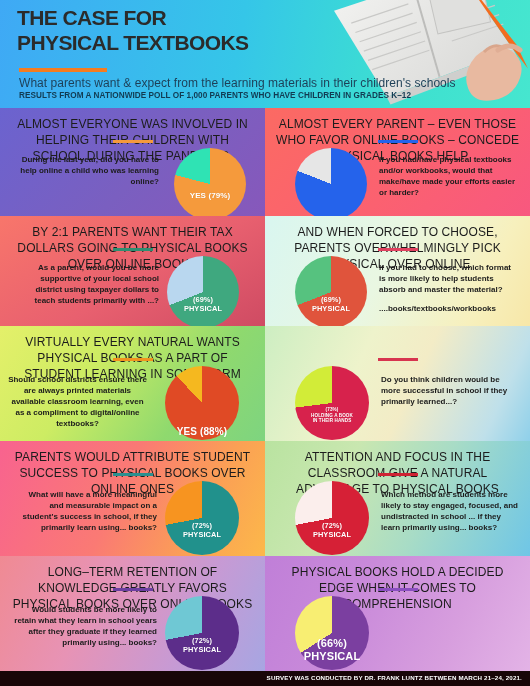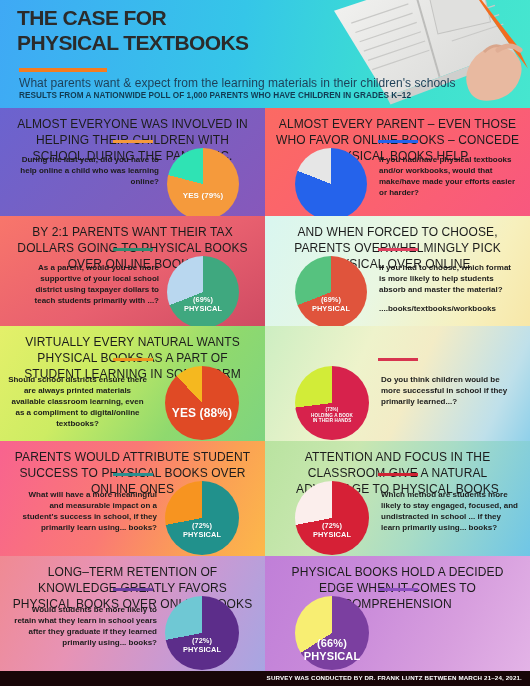--- a/index.html
+++ b/index.html
@@ -128,21 +128,21 @@
     </div>
     <div class="hdr-rule"></div>
     <div class="hdr-sub">What parents want &amp; expect from the learning materials in their children's schools</div>
     <div class="hdr-sub2">RESULTS FROM A NATIONWIDE POLL OF 1,000 PARENTS WHO HAVE CHILDREN IN GRADES K–12</div>
   </div>
 
   <div class="grid" id="grid">
       <div class="panel" style="left: 0px; top: 0px; height: 108px; background: linear-gradient(135deg, rgb(107, 99, 207) 0%, rgb(122, 95, 192) 55%, rgb(135, 88, 187) 100%);">
         <div class="p-title">ALMOST EVERYONE WAS INVOLVED IN HELPING THEIR CHILDREN WITH SCHOOL DURING THE PANDEMIC.</div>
         <div class="p-rule" style="top: 32px; background: rgb(245, 154, 60);"></div>
-        <div class="pie-wrap" style="left: 167px; top: 40px; width: 72px; height: 72px;">
+        <div class="pie-wrap" style="left: 174px; top: 40px; width: 72px; height: 72px;">
           <div class="pie" style="background: conic-gradient(rgb(245, 154, 60) 0deg, rgb(245, 154, 60) 284.4deg, rgb(47, 227, 180) 284.4deg, rgb(47, 227, 180) 360deg);"></div>
           <div class="pie-label" style="font-size: 8px; top: 43.2px;">
             <div>YES (79%)</div>
           </div>
         </div>
         <div class="p-q" style="text-align: right; top: 46px; left: 14px; width: 145px;">During the last year, did you have to help online a child who was learning online?</div>
       </div>
       <div class="panel" style="left: 265px; top: 0px; height: 108px; background: linear-gradient(135deg, rgb(251, 106, 99) 0%, rgb(251, 97, 112) 55%, rgb(248, 88, 127) 100%);">
         <div class="p-title">ALMOST EVERY PARENT – EVEN THOSE WHO FAVOR ONLINE BOOKS – CONCEDE PHYSICAL BOOKS HELP</div>
         <div class="p-rule" style="top: 32px; background: rgb(37, 99, 235);"></div>
@@ -177,21 +177,21 @@
           </div>
         </div>
         <div class="p-q" style="text-align: left; top: 46px; left: 114px; width: 139px;">If you had to choose, which format is more likely to help students absorb and master the material?</div>
         <div class="p-extra" style="text-align: left; left: 114px; width: 139px; top: 87px;">....books/textbooks/workbooks</div>
       </div>
       <div class="panel" style="left: 0px; top: 218px; height: 115px; background: linear-gradient(125deg, rgb(228, 240, 106) 0%, rgb(205, 236, 99) 35%, rgb(143, 217, 110) 70%, rgb(126, 212, 128) 100%);">
         <div class="p-title">VIRTUALLY EVERY NATURAL WANTS PHYSICAL BOOKS AS A PART OF STUDENT LEARNING IN SOME FORM</div>
         <div class="p-rule" style="top: 32px; background: rgb(240, 147, 31);"></div>
         <div class="pie-wrap" style="left: 165px; top: 40px; width: 74px; height: 74px;">
           <div class="pie" style="background: conic-gradient(rgb(224, 74, 37) 0deg, rgb(224, 74, 37) 316.8deg, rgb(245, 184, 31) 316.8deg, rgb(245, 184, 31) 360deg);"></div>
-          <div class="pie-label" style="font-size: 12px; top: 40px;">
+          <div class="pie-label" style="font-size: 10px; top: 60px;">
             <div>YES (88%)</div>
           </div>
         </div>
         <div class="p-q" style="text-align: center; top: 48px; left: 6px; width: 143px;">Should school districts ensure there are always printed materials available classroom learning, even as a compliment to digital/online textbooks?</div>
       </div>
       <div class="panel" style="left: 265px; top: 218px; height: 115px; background: linear-gradient(115deg, rgb(205, 238, 194) 0%, rgb(238, 243, 203) 35%, rgb(243, 236, 198) 55%, rgb(191, 224, 234) 85%, rgb(143, 208, 234) 100%);">
         <div class="p-rule" style="top: 32px; background: rgb(215, 52, 79);"></div>
         <div class="pie-wrap" style="left: 30px; top: 40px; width: 74px; height: 74px;">
           <div class="pie" style="background: conic-gradient(rgb(215, 34, 76) 0deg, rgb(215, 34, 76) 262.8deg, rgb(210, 236, 56) 262.8deg, rgb(210, 236, 56) 360deg);"></div>
           <div class="pie-label" style="font-size: 4.6px; top: 41.44px;">

